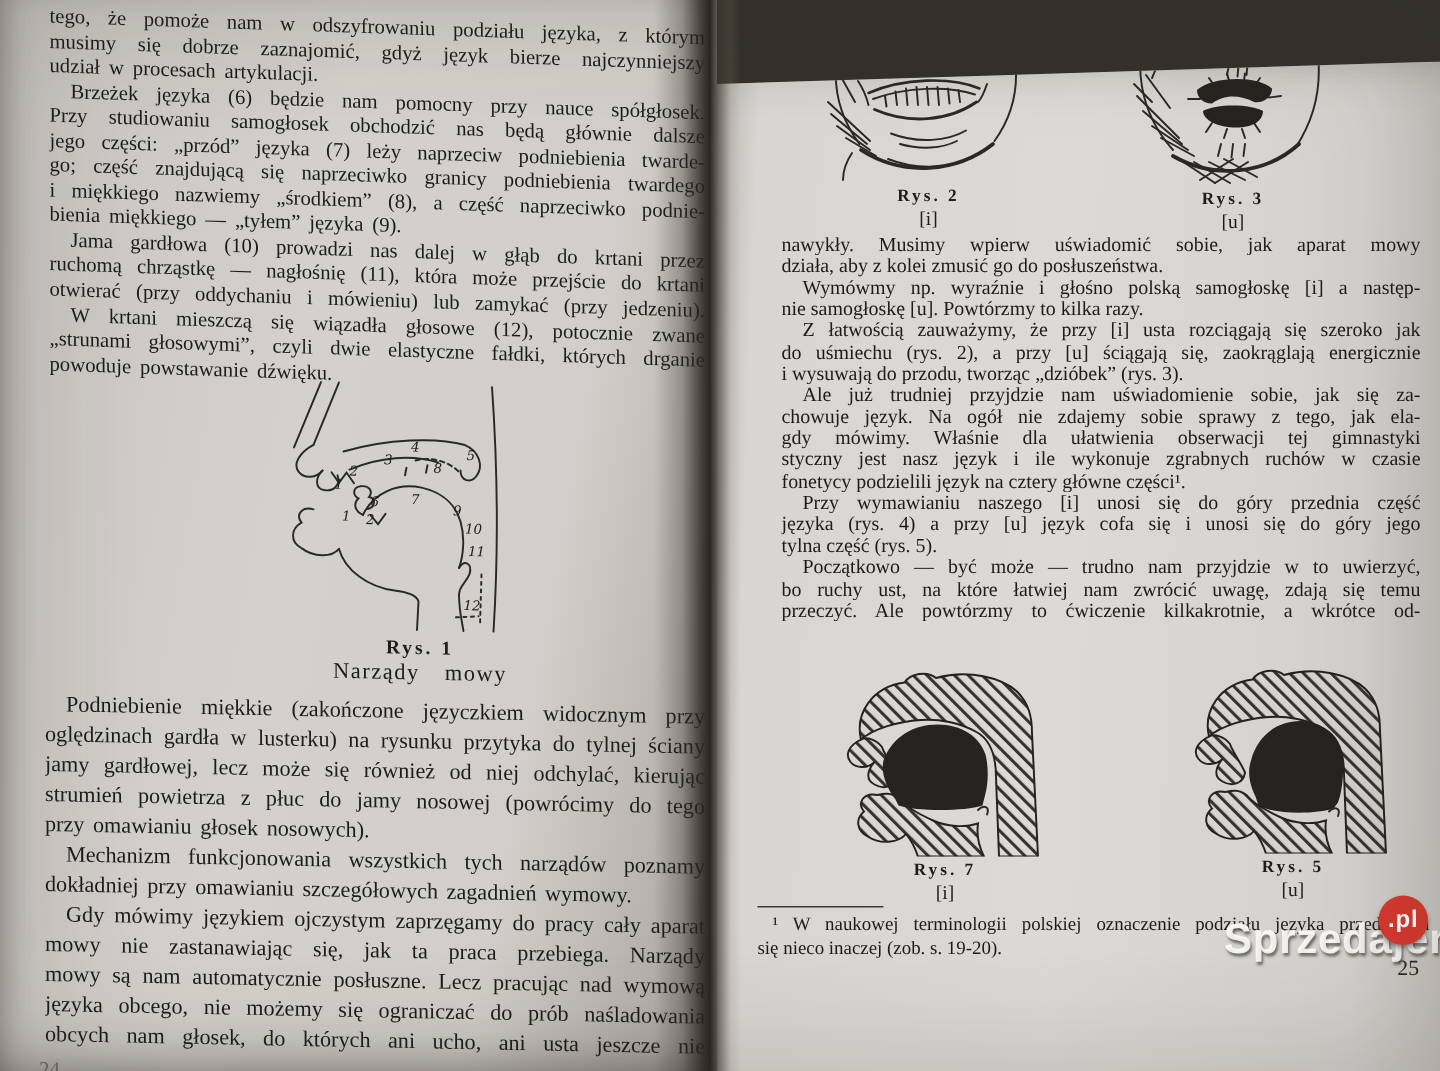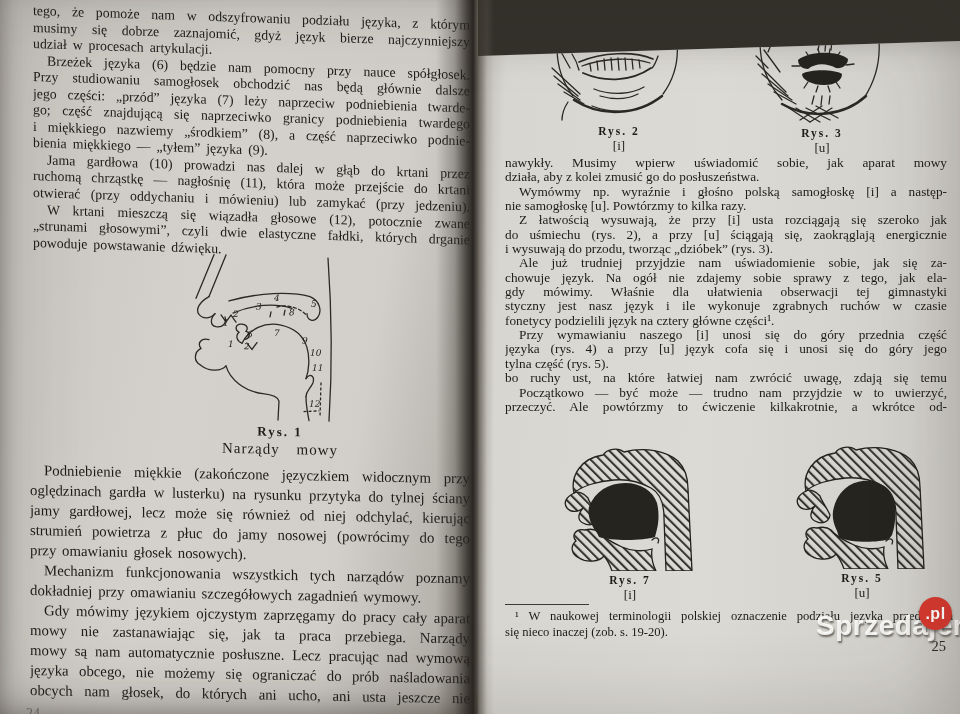--- a/index.html
+++ b/index.html
@@ -22,21 +22,21 @@
   .tline{text-align:justify;text-align-last:justify;overflow:hidden;}
   .tline.short{text-align-last:left;}
   .tline.ind{text-indent:14px;}
   .lp-text-a{position:absolute;left:33px;top:3px;width:437px;font-size:13.8px;line-height:16.55px;
     word-spacing:2.5px;transform:skewY(1.9deg);transform-origin:0 0;}
   .lp-text-a .tline{height:16.55px;}
   .lp-text-b{position:absolute;left:30px;top:460px;width:440px;font-size:14.8px;line-height:20px;
     word-spacing:2px;transform:skewY(1.1deg);transform-origin:0 0;}
   .lp-text-b .tline{height:20px;}
   .rp-text{position:absolute;left:27px;top:156px;width:442px;font-size:13.3px;line-height:14.35px;}
-  .rp-text .tline{height:14.35px;}
+  .rp-text .tline{height:14.35px;margin-left:16px;}
   .fn-rule{position:absolute;left:27px;top:604px;width:84px;border-top:1.5px solid #3c3a36;}
   .fn-text{position:absolute;left:27px;top:608px;width:448px;font-size:12.6px;line-height:16px;}
   .fn-text .tline{height:16px;}
   .fn-text .tline.ind{text-indent:10px;}
   
   .lp-figure{position:absolute;left:163px;top:254px;transform:skewY(1.2deg);}
   .lp-figcap{position:absolute;left:60px;top:424px;width:440px;text-align:center;transform:skewY(1.2deg);}
   .cap1{font-weight:bold;font-size:13px;letter-spacing:2px;}
   .cap2{font-size:15px;letter-spacing:1px;word-spacing:12px;margin-top:1px;}
   .fig-wrap{position:absolute;text-align:center;}
@@ -242,33 +242,33 @@
       <div class="fcap1">Rys. 3</div>
       <div class="fcap2">[u]</div>
     </div>
 
     <div class="rp-text">
 
     <div class="tline">nawykły. Musimy wpierw uświadomić sobie, jak aparat mowy</div>
         <div class="tline short">działa, aby z kolei zmusić go do posłuszeństwa.</div>
         <div class="tline ind">Wymówmy np. wyraźnie i głośno polską samogłoskę [i] a następ-</div>
         <div class="tline short">nie samogłoskę [u]. Powtórzmy to kilka razy.</div>
-        <div class="tline ind">Z łatwością wysuwają, że przy [i] usta rozciągają się szeroko jak</div>
+        <div class="tline ind">Z łatwością zauważymy, że przy [i] usta rozciągają się szeroko jak</div>
         <div class="tline">do uśmiechu (rys. 2), a przy [u] ściągają się, zaokrąglają energicznie</div>
         <div class="tline short">i wysuwają do przodu, tworząc „dzióbek” (rys. 3).</div>
         <div class="tline ind">Ale już trudniej przyjdzie nam uświadomienie sobie, jak się za-</div>
         <div class="tline">chowuje język. Na ogół nie zdajemy sobie sprawy z tego, jak ela-</div>
         <div class="tline">gdy mówimy. Właśnie dla ułatwienia obserwacji tej gimnastyki</div>
         <div class="tline">styczny jest nasz język i ile wykonuje zgrabnych ruchów w czasie</div>
         <div class="tline short">fonetycy podzielili język na cztery główne części¹.</div>
         <div class="tline ind">Przy wymawianiu naszego [i] unosi się do góry przednia część</div>
         <div class="tline">języka (rys. 4) a przy [u] język cofa się i unosi się do góry jego</div>
         <div class="tline short">tylna część (rys. 5).</div>
+        <div class="tline ind">Początkowo — być może — trudno nam przyjdzie w to uwierzyć,</div>
         <div class="tline">bo ruchy ust, na które łatwiej nam zwrócić uwagę, zdają się temu</div>
-        <div class="tline ind">Początkowo — być może — trudno nam przyjdzie w to uwierzyć,</div>
         <div class="tline">przeczyć. Ale powtórzmy to ćwiczenie kilkakrotnie, a wkrótce od-</div>
       </div>
 
     <div class="fig-wrap" style="left:62px;top:446px;width:180px;">
       <svg width="165" height="125" viewBox="0 0 165 125">
         <defs>
           <pattern id="p4" patternUnits="userSpaceOnUse" width="6.5" height="6.5" patternTransform="rotate(-45)">
             <line x1="1" y1="0" x2="1" y2="6.5" stroke="#35332e" stroke-width="2.1"></line>
           </pattern>
         </defs>

